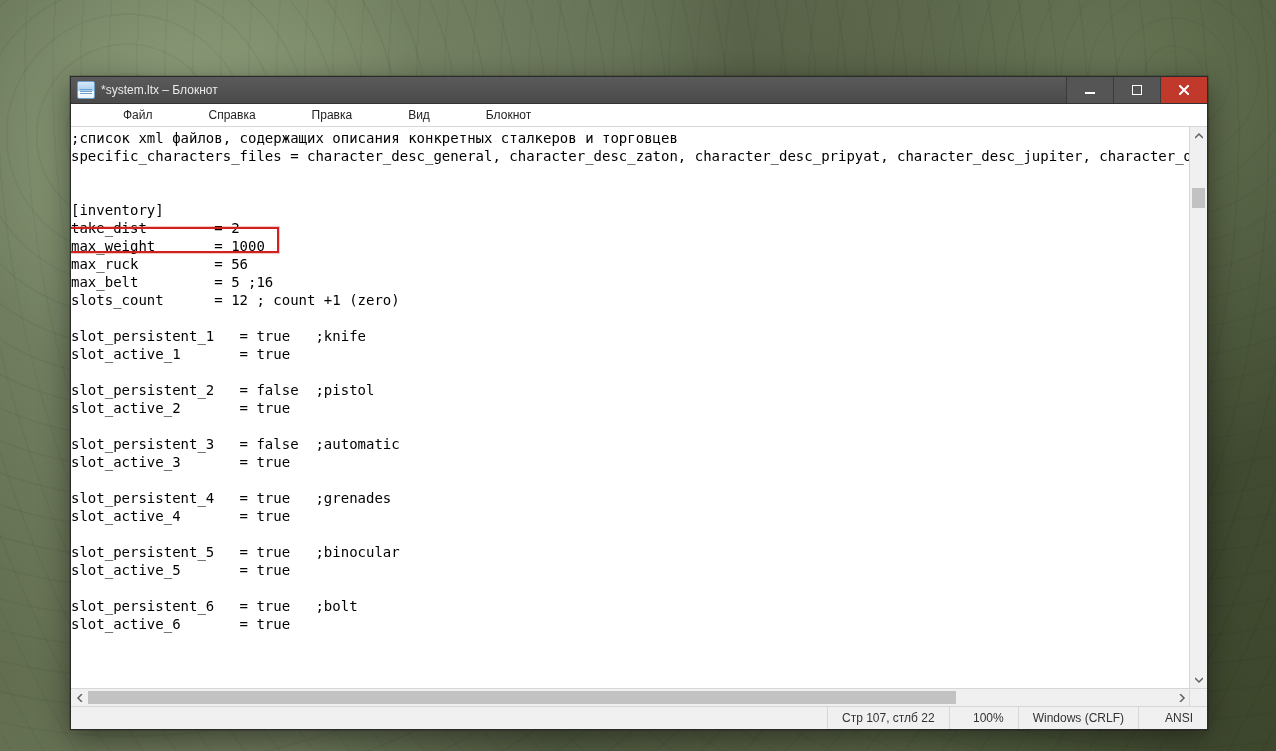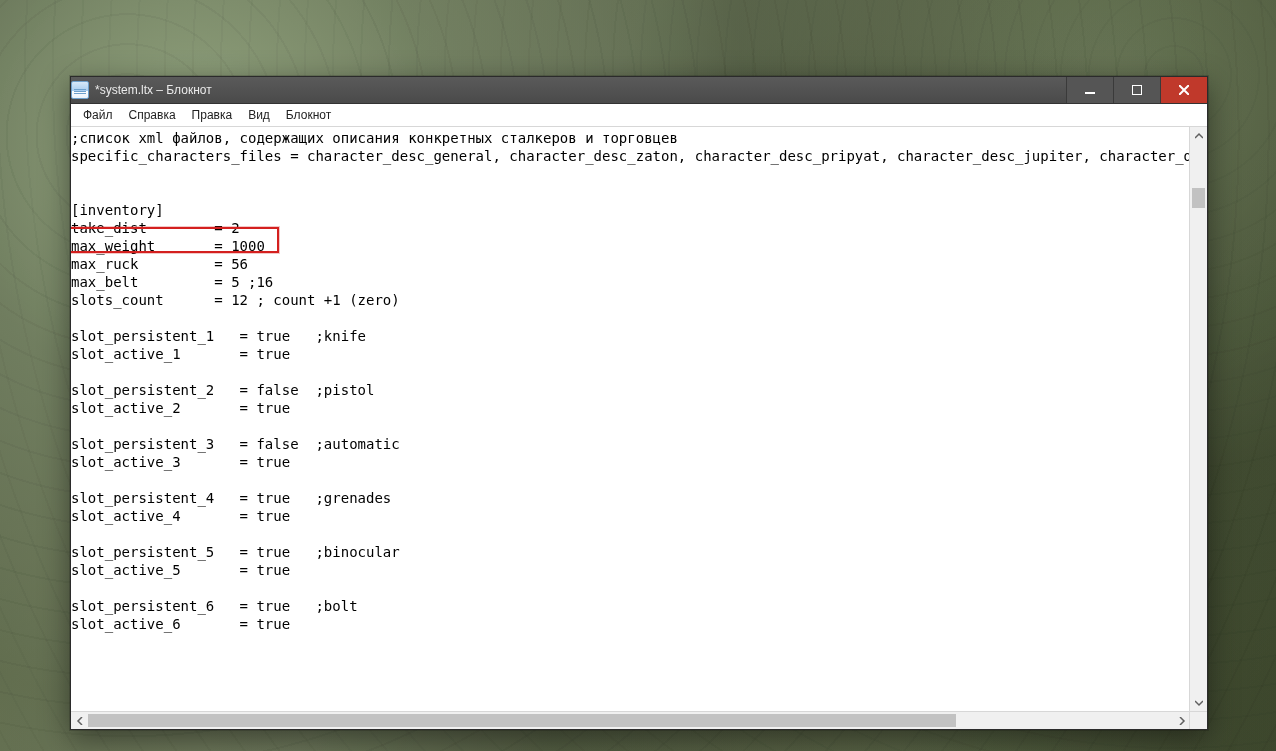--- a/index.html
+++ b/index.html
@@ -48,20 +48,21 @@
     flex-direction: column;
   }
 
   
   .titlebar {
     height: 26px;
     background: linear-gradient(#5a5a5a, #4a4a4a);
     color: #eaeaea;
     display: flex;
     align-items: center;
+    padding-left: 6px;
     border-bottom: 1px solid #333;
     font-size: 12px;
   }
   .titlebar .app-icon {
     width: 16px;
     height: 16px;
     margin-right: 6px;
     background: linear-gradient(180deg,#d7e8f7 0%, #a8cdef 55%, #fff 55%, #eaf3fb 100%);
     border: 1px solid #6fa1cc;
     border-radius: 2px;
@@ -96,21 +97,21 @@
   .menubar {
     height: 22px;
     background: #fff;
     border-bottom: 1px solid #d7d7d7;
     display: flex;
     align-items: center;
     padding: 0 4px;
     font-size: 12px;
     color: #222;
   }
-  .menubar .menu-item { padding: 2px 8px; }
+  .menubar .menu-item { padding: 2px 8px; margin-left: 40px; }
 
   
   .editor-wrap {
     position: relative;
     flex: 1;
     display: flex;
     flex-direction: column;
     min-height: 0;
   }
   .editor {
@@ -307,15 +308,22 @@
         </div>
         <div class="btn right">
           <svg width="8" height="8" viewBox="0 0 8 8">
               <path d="M2 0 L6 4 L2 8" fill="none" stroke="#606060" stroke-width="1.5"></path>
             </svg>
         </div>
       </div>
       <div class="scroll-corner"></div>
     </div>
 
+    <div class="statusbar">
+      <div class="spacer"></div>
+      <div class="cell">Стр 107, стлб 22</div>
+      <div class="cell">100%</div>
+      <div class="cell">Windows (CRLF)</div>
+      <div class="cell">ANSI</div>
+    </div>
   </div>
 
 </div>
 
 </body></html>

